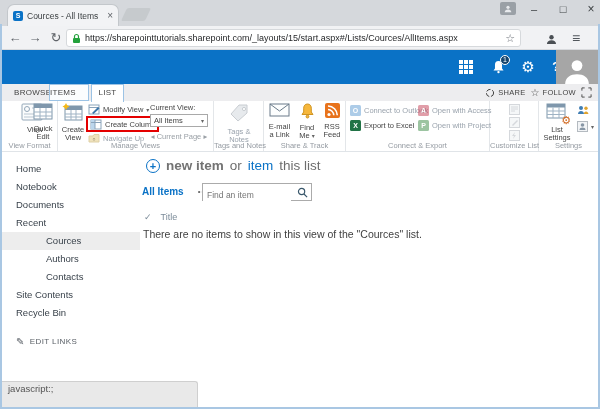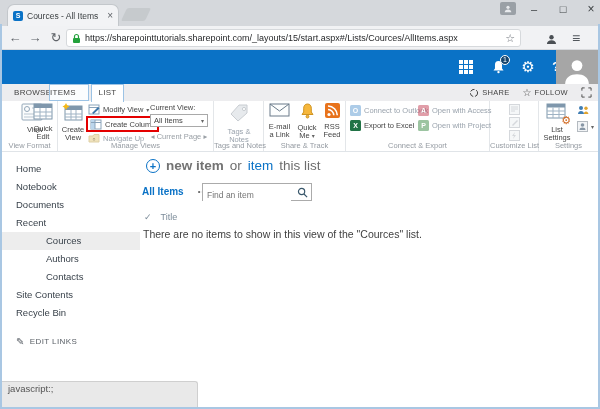--- a/index.html
+++ b/index.html
@@ -41,21 +41,21 @@
   .gridglyph span { background:#fff; }
   .badge { position:absolute; top:5px; right:2px; min-width:10px; height:10px; background:#16456e; border:1px solid #fff; border-radius:50%; color:#fff; font-size:7px; line-height:8px; text-align:center; }
   .avatar { position:absolute; right:0; top:0; width:42px; height:34px; background:#a6a6a6; display:flex; align-items:flex-end; justify-content:center; overflow:hidden; }
 
   
   #tabsrow { position:absolute; left:2px; right:2px; top:84px; height:17px; background:#ededef; }
   .rtab { position:absolute; top:0; font-size:8px; color:#444; letter-spacing:.3px; }
   .rt-browse { left:12px; line-height:17px; }
   .rt-items { left:47px; width:40px; height:17px; line-height:15px; background:#fbfdfe; border:1px solid #9cc3e5; }
   .rt-list { left:89px; width:33px; height:18px; line-height:15px; text-align:center; background:#fff; border:1px solid #9cc3e5; border-bottom:none; z-index:2; }
-  .rright { position:absolute; right:6px; top:0; height:17px; display:flex; align-items:center; gap:13px; font-size:7.5px; color:#444; }
+  .rright { position:absolute; right:6px; top:0; height:17px; display:flex; align-items:center; gap:5px; font-size:7.5px; color:#444; }
   .rright .lbl { letter-spacing:.3px; }
 
   
   #ribbon { position:absolute; left:2px; right:2px; top:101px; height:51px; background:#fff; border-bottom:1px solid #e0e4e8; }
   .rgroup { position:absolute; top:0; bottom:0; border-right:1px solid #e3e6e9; }
   .g-viewformat { left:0; width:56px; } .g-manage { left:56px; width:156px; }
   .g-tags { left:212px; width:50px; } .g-sharetrack { left:262px; width:82px; }
   .g-connect { left:344px; width:144px; } .g-customize { left:488px; width:49px; }
   .g-settings { left:537px; width:59px; border-right:none; }
   .glabel { position:absolute; bottom:1px; left:0; right:0; text-align:center; font-size:7.5px; color:#959ba2; white-space:nowrap; }
@@ -280,21 +280,21 @@
             <rect x="1" y="1" width="19" height="12" fill="#fdfefe" stroke="#6b7b8a"></rect>
             <path d="M1 1l9.5 7L20 1" fill="none" stroke="#6b7b8a"></path>
           </svg>
         <span class="blabel">E-mail a Link</span>
       </div>
       <div class="bigbtn" style="left:31px;width:24px;">
         <svg width="15" height="16" viewBox="0 0 15 16">
             <path d="M7.5 1C10 1 11.3 2.8 11.3 5.2V9l1.7 2.5H2L3.7 9V5.2C3.7 2.8 5 1 7.5 1z" fill="#f6b73c" stroke="#cf9422"></path>
             <circle cx="7.5" cy="13.6" r="1.4" fill="#f6b73c" stroke="#cf9422"></circle>
           </svg>
-        <span class="blabel"><span>Quick Me</span> <span class="caret">▾</span></span>
+        <span class="blabel"><span>Find Me</span> <span class="caret">▾</span></span>
       </div>
       <div class="bigbtn" style="left:56px;width:24px;">
         <svg width="15" height="15" viewBox="0 0 15 15">
             <rect width="15" height="15" rx="2" fill="#e8731c"></rect>
             <circle cx="4" cy="11.5" r="1.6" fill="#fff"></circle>
             <path d="M3 6.5a6 6 0 0 1 5.8 5.8M3 3a9.5 9.5 0 0 1 9.3 9.3" stroke="#fff" stroke-width="1.6" fill="none"></path>
           </svg>
         <span class="blabel">RSS Feed</span>
       </div>
       <div class="glabel">Share &amp; Track</div>

